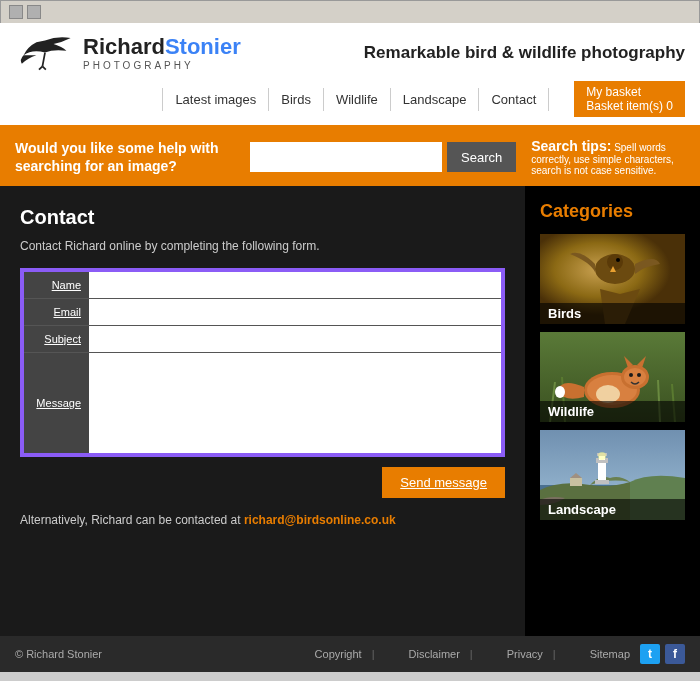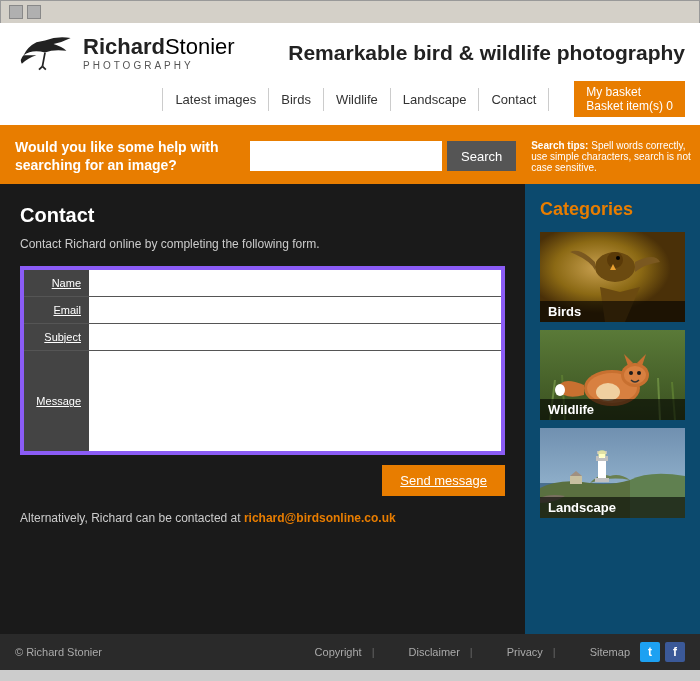--- a/index.html
+++ b/index.html
@@ -40,21 +40,21 @@
       gap: 8px;
     }
     .logo-bird {
       width: 60px; height: 40px;
     }
     .logo-text {
       line-height: 1.1;
     }
     .logo-text .photography { font-size: 10px; letter-spacing: 3px; color: #555; text-transform: uppercase; display: block; }
     .header-tagline {
-      font-size: 21px;
+      font-size: 17px;
       font-weight: bold;
       color: #222;
       text-align: right;
     }
     .header-nav {
       display: flex;
       align-items: center;
       justify-content: flex-end;
       padding: 8px 15px;
       gap: 10px;
@@ -119,21 +119,21 @@
       padding: 6px 14px;
       font-size: 13px;
       cursor: pointer;
       height: 30px;
     }
     .search-tips {
       flex: 0 0 160px;
       font-size: 10px;
       color: white;
     }
-    .search-tips strong { font-size: 10px; }
+    .search-tips strong { font-size: 14px; }
 
     
     .main-content {
       display: flex;
       background: #1a1a1a;
       min-height: 450px;
     }
 
     
     .contact-section {
@@ -218,21 +218,21 @@
     .contact-email {
       color: #e87d00;
       font-weight: bold;
       text-decoration: none;
     }
 
     
     .categories-section {
       width: 175px;
       padding: 15px;
-      background: #0c4a6e;
+      background: #000000;
     }
     .categories-title {
       font-size: 18px;
       font-weight: bold;
       color: #e87d00;
       margin-bottom: 12px;
     }
     .category-item {
       margin-bottom: 8px;
       position: relative;
@@ -310,21 +310,21 @@
       <svg class="logo-bird" viewBox="0 0 70 45">
         <g fill="#222">
           <path d="M35 8 Q50 2 65 5 Q55 10 45 12 Q55 15 60 20 Q45 18 35 22 Q20 18 10 25 Q15 15 25 10 Z"></path>
           <path d="M10 25 Q5 30 8 35 Q15 28 25 25 Z"></path>
           <line x1="35" y1="22" x2="32" y2="38" stroke="#222" stroke-width="2"></line>
           <line x1="32" y1="38" x2="28" y2="42" stroke="#222" stroke-width="2"></line>
           <line x1="32" y1="38" x2="36" y2="42" stroke="#222" stroke-width="2"></line>
         </g>
       </svg>
       <div class="logo-text">
-        <span style="font-size:22px;font-weight:bold;color:#222;">Richard</span><span style="font-size:22px;font-weight:normal;color:#000000;">Stonier</span>
+        <span style="font-size:22px;font-weight:bold;color:#222;">Richard</span><span style="font-size:22px;font-weight:bold;color:#3b82f6;">Stonier</span>
         <span class="photography" style="font-size:10px;letter-spacing:3px;color:#555;display:block;">PHOTOGRAPHY</span>
       </div>
     </div>
     <div class="header-tagline">Remarkable bird &amp; wildlife photography</div>
   </div>
   <div class="header-nav">
     <div class="nav-links">
       <a class="nav-link" href="#">Latest images</a>
       <a class="nav-link" href="#">Birds</a>
       <a class="nav-link" href="#">Wildlife</a>

